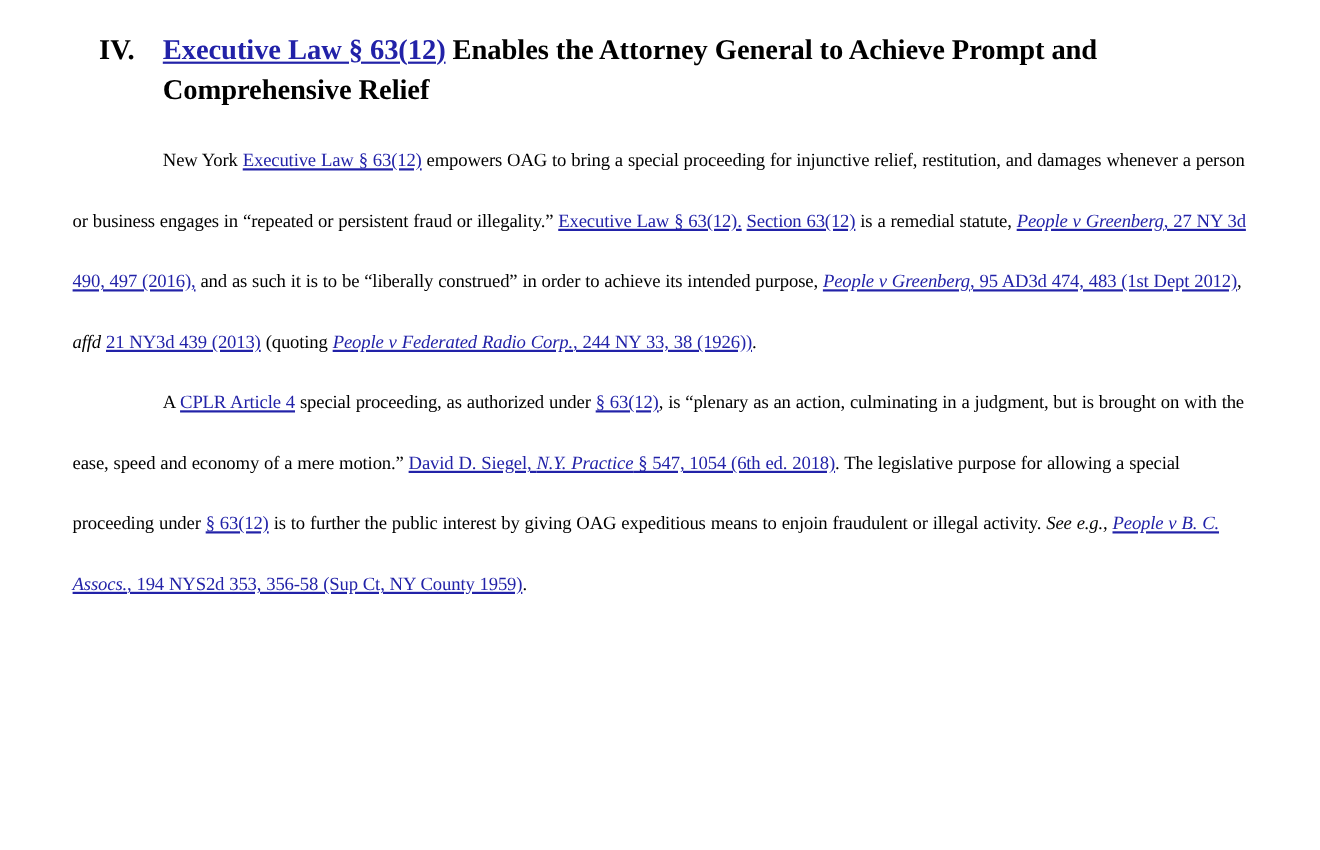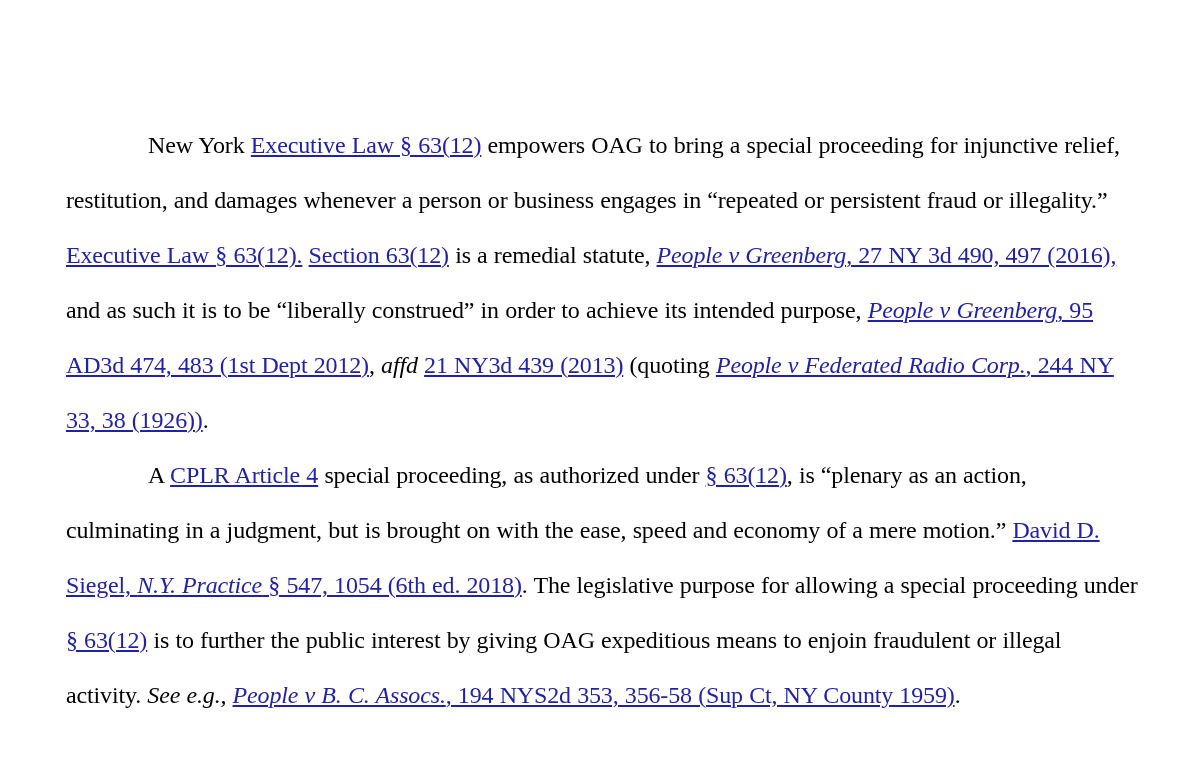--- a/index.html
+++ b/index.html
@@ -57,21 +57,21 @@
 
   
   .body-block {
     position: absolute;
     left: 66px;
     top: 118px;
     width: 1072px;
   }
   p.para {
     margin: 0 0 0 0;
-    font-size: 24px;
+    font-size: 17px;
     line-height: 55px;
     text-indent: 82px;
     text-align: left;
     letter-spacing: -0.15px;
     word-spacing: 0.4px;
   }
   p.para + p.para {
     margin-top: 0;
   }
 
@@ -95,20 +95,24 @@
   .blk {
     color: #000000;
     text-decoration: none;
   }
 </style>
 </head>
 <body>
 
 <div class="page">
 
+  <div class="section-heading">
+    <span class="section-number">IV.</span>
+    <span class="section-title"><a class="lnk" href="#">Executive Law § 63(12)</a><span> Enables the Attorney General to Achieve Prompt and Comprehensive Relief</span></span>
+  </div>
 
   <div class="body-block">
 
     <p class="para" id="para-1"><span class="blk">New York </span><a class="lnk" href="#">Executive Law § 63(12)</a><span class="blk"> empowers OAG to bring a special proceeding for injunctive relief, restitution, and damages whenever a person or business engages in “repeated or persistent fraud or illegality.”</span><span class="blk">  </span><a class="lnk" href="#">Executive Law § 63(12).</a><span class="blk">  </span><a class="lnk" href="#">Section 63(12)</a><span class="blk"> is a remedial statute, </span><a class="lnk-i" href="#">People v Greenberg</a><a class="lnk" href="#">, 27 NY 3d 490, 497 (2016),</a><span class="blk"> and as such it is to be “liberally construed” in order to achieve its intended purpose, </span><a class="lnk-i" href="#">People v Greenberg</a><a class="lnk" href="#">, 95 AD3d 474, 483 (1st Dept 2012)</a><span class="blk">, </span><span class="ital">affd</span><span class="blk"> </span><a class="lnk" href="#">21 NY3d 439 (2013)</a><span class="blk"> (quoting </span><a class="lnk-i" href="#">People v Federated Radio Corp.</a><a class="lnk" href="#">, 244 NY 33, 38 (1926))</a><span class="blk">.</span></p>
     <p class="para" id="para-2"><span class="blk">A </span><a class="lnk" href="#">CPLR Article 4</a><span class="blk"> special proceeding, as authorized under </span><a class="lnk" href="#">§ 63(12)</a><span class="blk">, is “plenary as an action, culminating in a judgment, but is brought on with the ease, speed and economy of a mere motion.”</span><span class="blk">  </span><a class="lnk" href="#">David D. Siegel, </a><a class="lnk-i" href="#">N.Y. Practice</a><a class="lnk" href="#"> § 547, 1054 (6th ed. 2018)</a><span class="blk">.</span><span class="blk">  The legislative purpose for allowing a special proceeding under </span><a class="lnk" href="#">§ 63(12)</a><span class="blk"> is to further the public interest by giving OAG expeditious means to enjoin fraudulent or illegal activity.</span><span class="blk">  </span><span class="ital">See e.g.,</span><span class="blk"> </span><a class="lnk-i" href="#">People v B. C. Assocs.</a><a class="lnk" href="#">, 194 NYS2d 353, 356-58 (Sup Ct, NY County 1959)</a><span class="blk">.</span></p>
 
   </div>
 
 </div>
 

